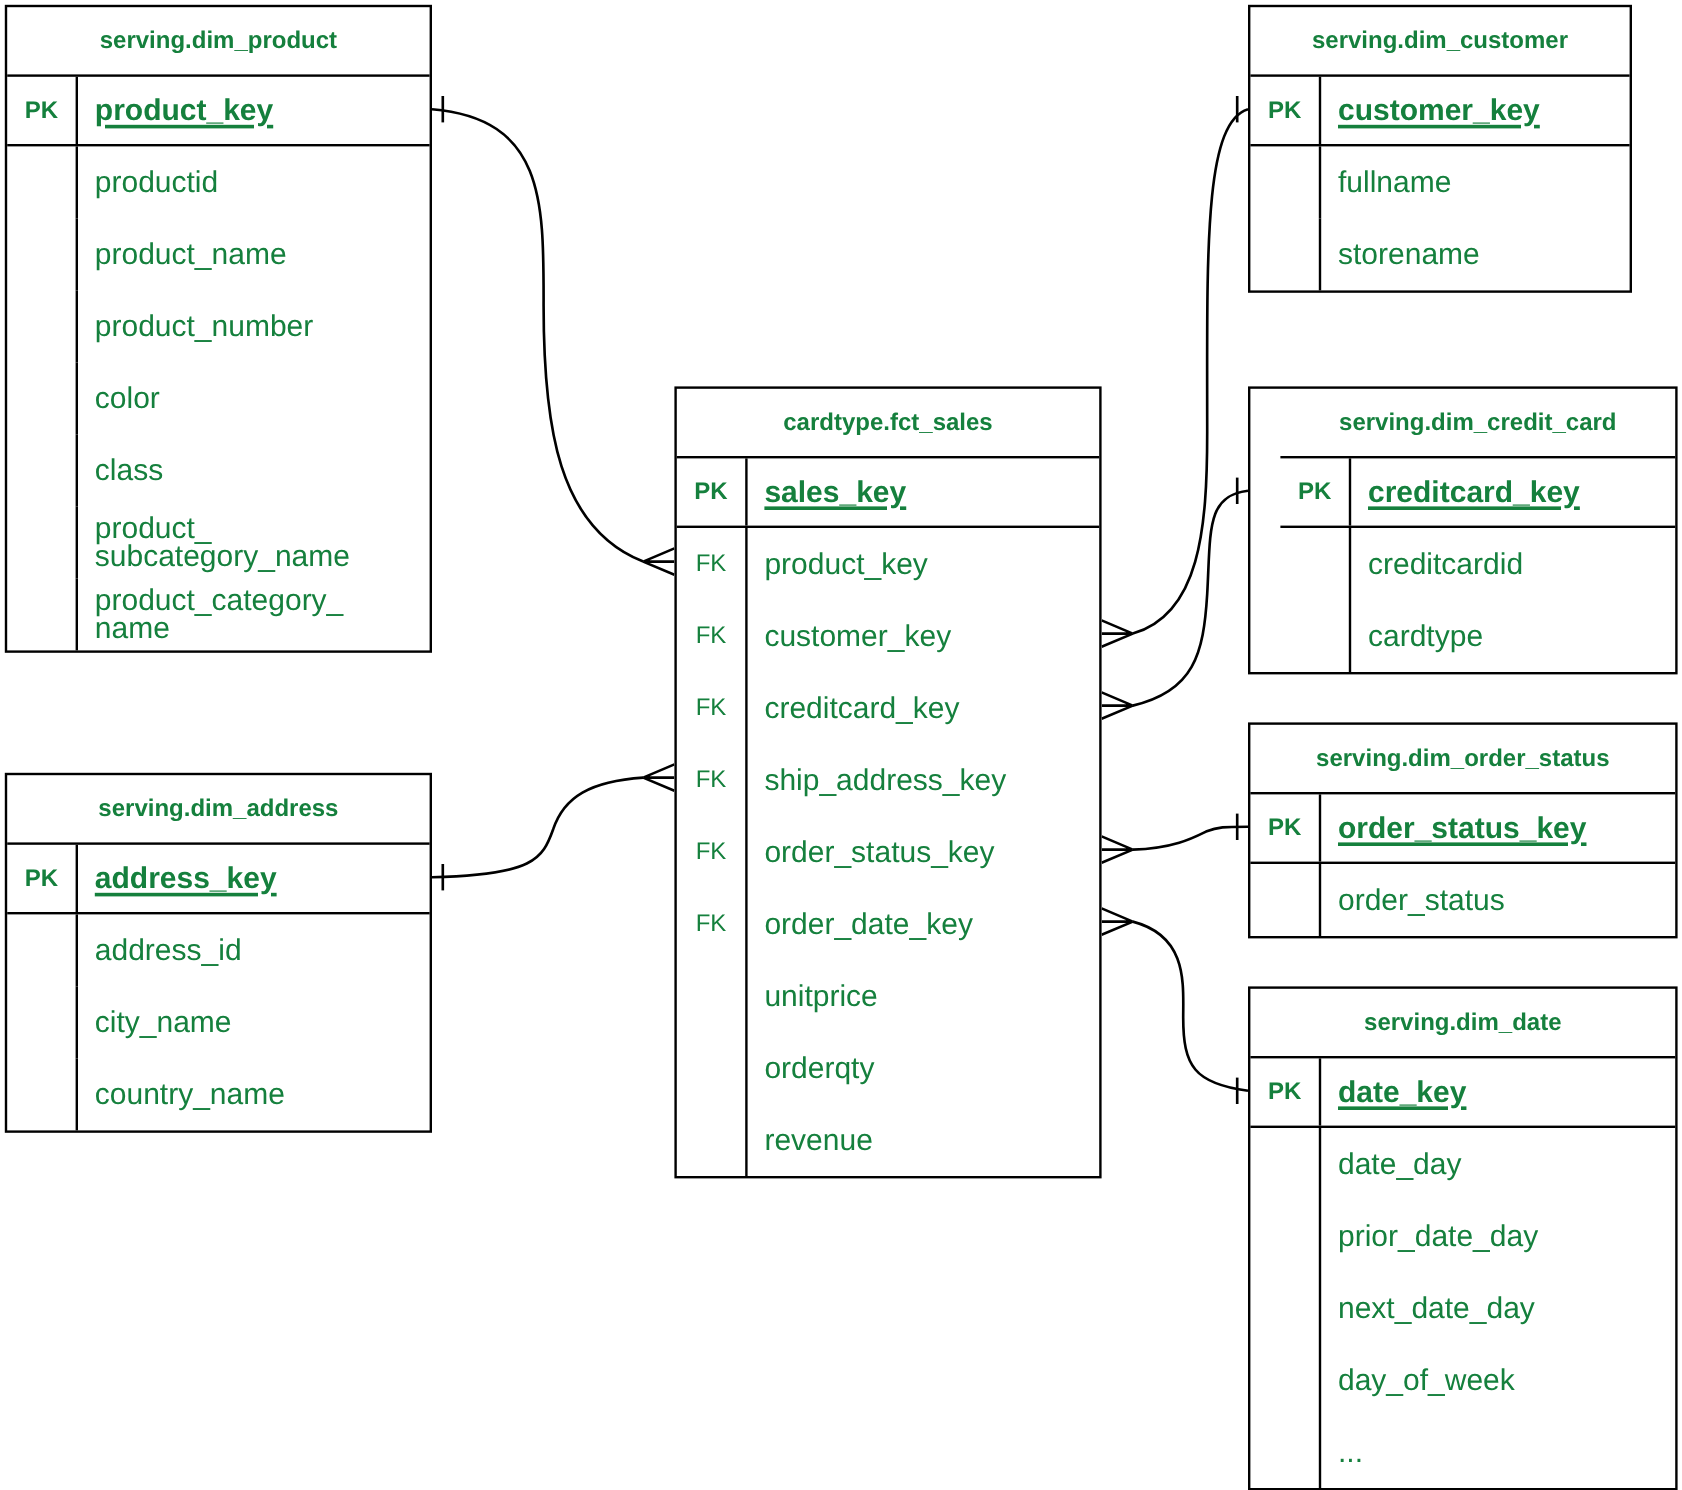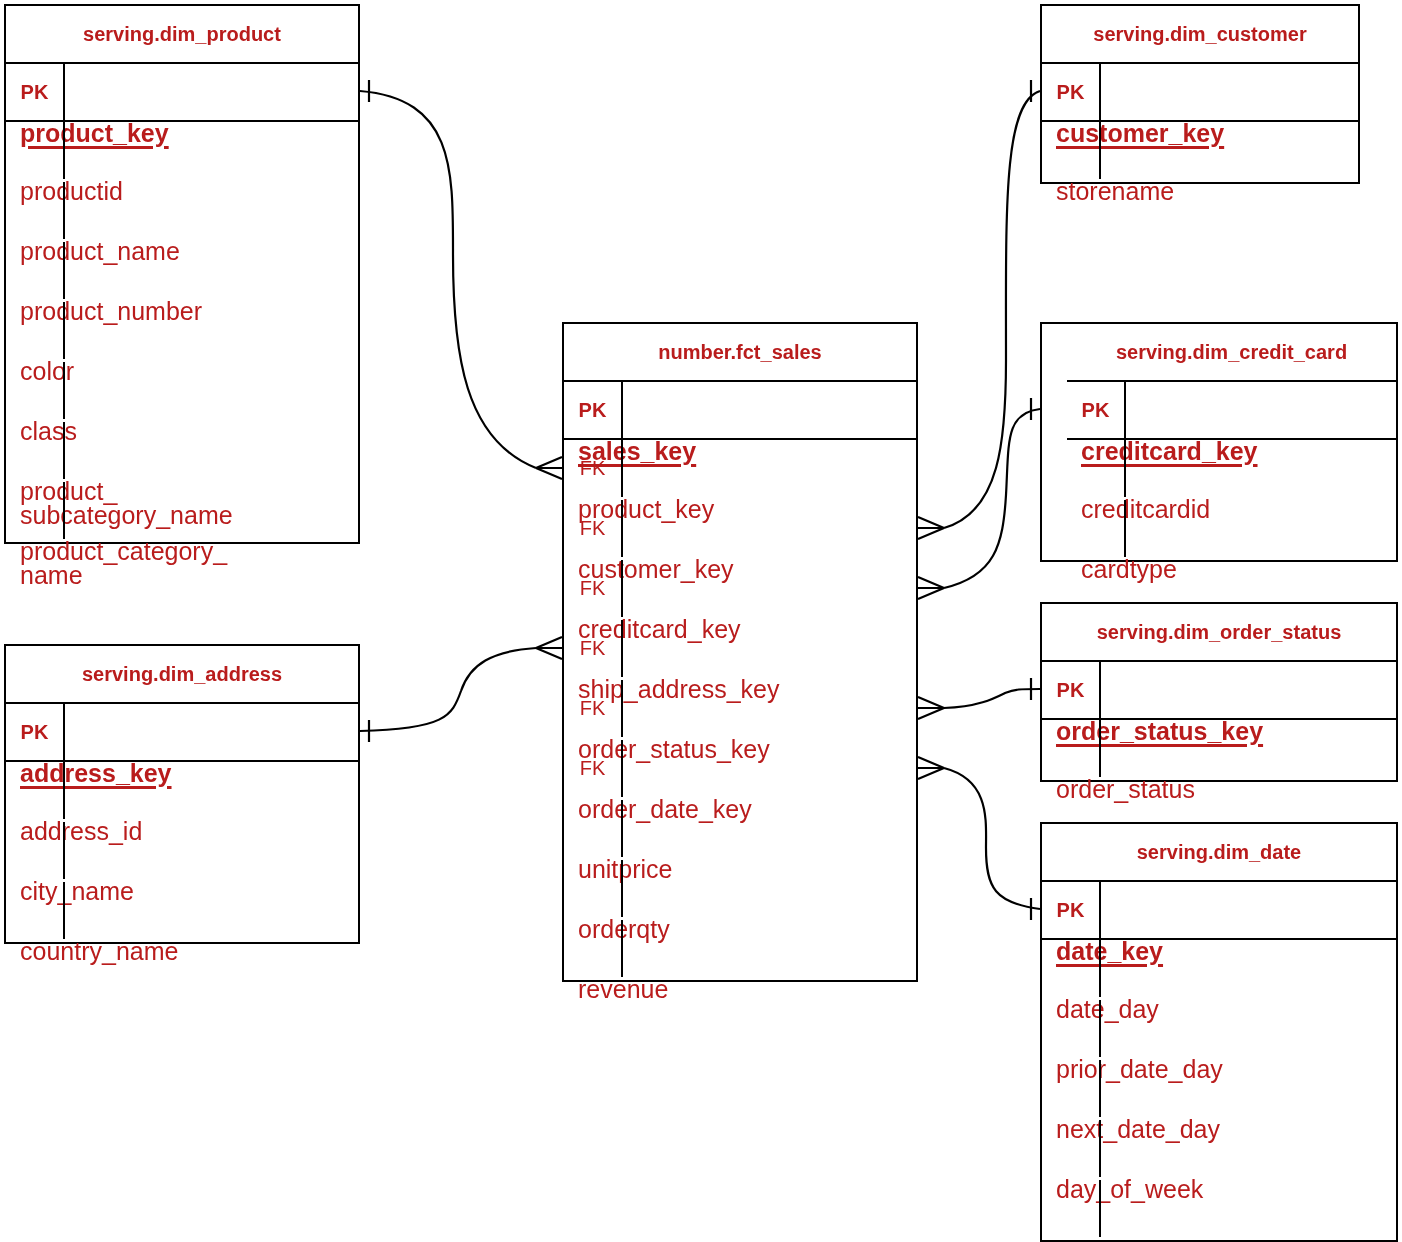--- a/index.html
+++ b/index.html
@@ -1,21 +1,21 @@
 <!DOCTYPE html>
 <html><head>
 <meta charset="utf-8">
 <style>
   html, body { margin:0; padding:0; background:#ffffff; }
   #canvas {
     position:relative;
     width:1402px; height:1242px;
     background:#ffffff;
     font-family:"Liberation Sans", sans-serif;
-    color:#b91c1c;
+    color:#15803d;
     overflow:hidden;
   }
   svg.rel-layer {
     position:absolute; left:0; top:0;
     pointer-events:none;
   }
   svg.rel-layer path {
     stroke:#000000; stroke-width:2.2; fill:none;
   }
   .table {
@@ -23,21 +23,21 @@
     background:#ffffff;
     border:2px solid #000000;
     box-sizing:border-box;
   }
   .t-title {
     height:56px;
     display:flex; align-items:center; justify-content:center;
     font-weight:bold; font-size:20px;
     border-bottom:2px solid #000000;
   }
-  .t-row { display:flex;flex-direction:column; }
+  .t-row { display:flex; }
   .t-pk-row { height:56px; border-bottom:2px solid #000000; }
   .b-row { height:60px; }
   .gutter {
     flex:0 0 57px; width:57px;
     border-right:2px solid #000000;
     display:flex; align-items:center; justify-content:center;
     font-size:20px;
   }
   .pk-tag { font-weight:bold; }
   .field {
@@ -154,27 +154,33 @@
 
   <div class="table t-dim-customer">
     <div class="t-title">serving.dim_customer</div>
     <div class="t-row t-pk-row">
       <div class="gutter pk-tag">PK</div>
       <div class="field pk-field">customer_key</div>
     </div>
     <div class="t-row b-row">
       <div class="gutter"></div>
       <div class="field">
+          <span class="field-text">fullname</span>
+        </div>
+    </div>
+    <div class="t-row b-row">
+      <div class="gutter"></div>
+      <div class="field">
           <span class="field-text">storename</span>
         </div>
     </div>
   </div>
 
   <div class="table t-fct-sales">
-    <div class="t-title">number.fct_sales</div>
+    <div class="t-title">cardtype.fct_sales</div>
     <div class="t-row t-pk-row">
       <div class="gutter pk-tag">PK</div>
       <div class="field pk-field">sales_key</div>
     </div>
     <div class="t-row b-row">
       <div class="gutter">FK</div>
       <div class="field">
           <span class="field-text">product_key</span>
         </div>
     </div>

